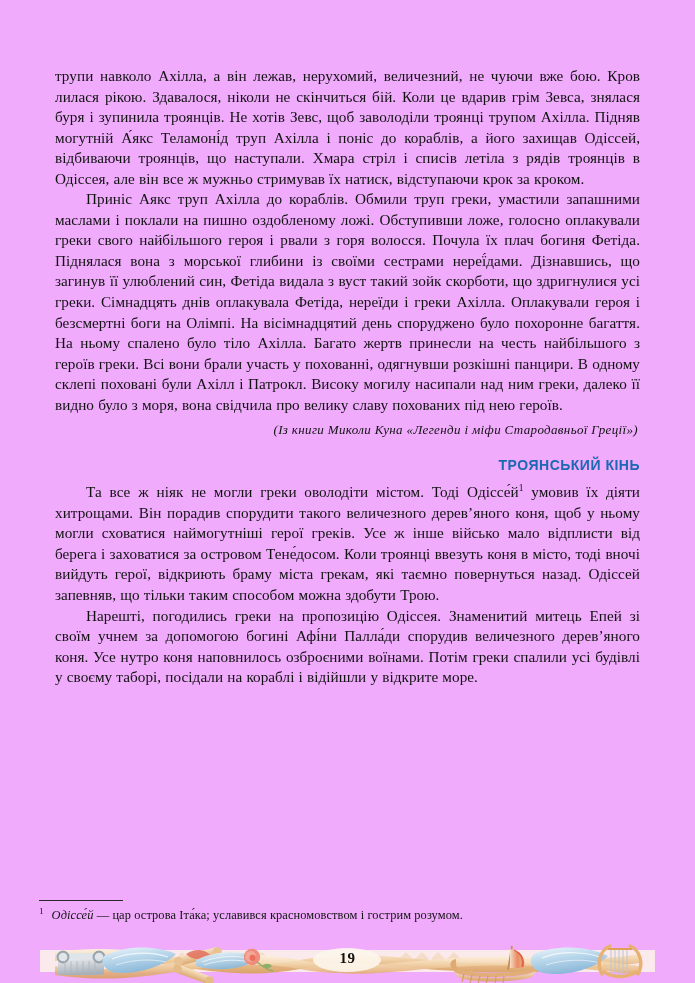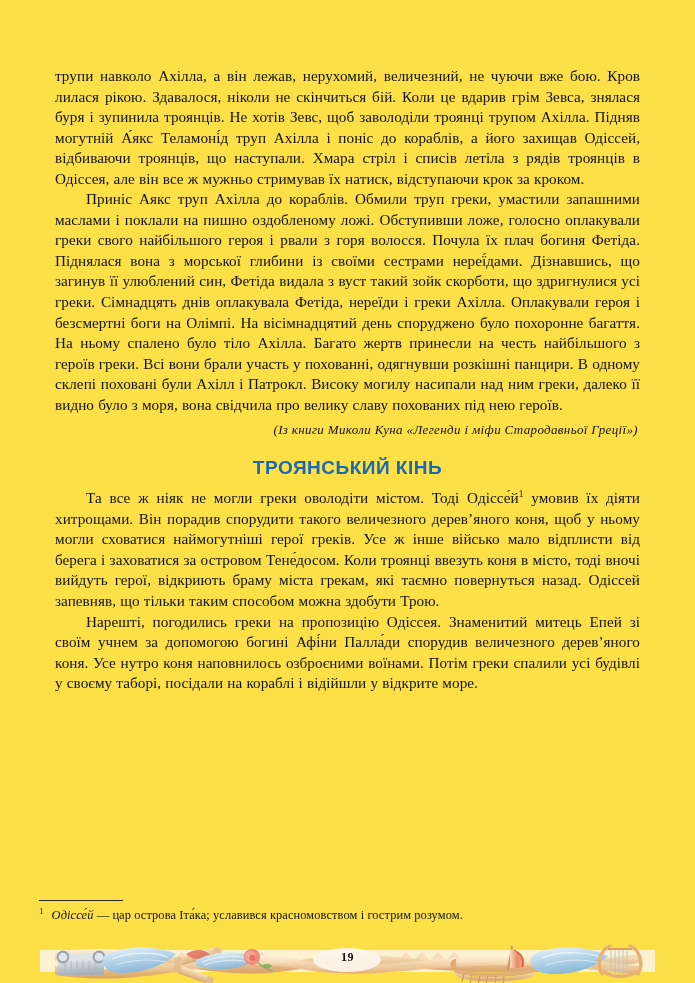--- a/index.html
+++ b/index.html
@@ -12,21 +12,21 @@
     height: 983px;
     position: relative;
     overflow: hidden;
     font-family: "Liberation Serif", "DejaVu Serif", serif;
     color: #121212;
   }
 
   .page {
     position: absolute;
     inset: 0;
-    background: #fde047;
+    background: #f0abfc;
   }
 
   .content {
     position: absolute;
     left: 55px;
     top: 66px;
     width: 585px;
   }
 
   p.body-par {
@@ -51,23 +51,23 @@
     text-align: right;
     font-style: italic;
     font-size: 13px;
     line-height: 16px;
     letter-spacing: 0.35px;
     padding-right: 2px;
   }
 
   h2.section-heading {
     margin: 19px 0 9px 0;
-    text-align: center;
+    text-align: right;
     font-family: "Liberation Sans", "DejaVu Sans", sans-serif;
-    font-size: 19px;
+    font-size: 14px;
     font-weight: bold;
     letter-spacing: 0.5px;
     color: #1b68b3;
   }
 
   sup.fn-ref {
     font-size: 9.5px;
     vertical-align: super;
     line-height: 0;
   }
@@ -114,21 +114,21 @@
     width: 695px;
     height: 47px;
   }
   .page-number {
     position: absolute;
     left: 0;
     top: 950px;
     width: 695px;
     text-align: center;
     font-family: "Liberation Serif", "DejaVu Serif", serif;
-    font-size: 12px;
+    font-size: 15px;
     font-weight: bold;
     color: #111111;
     letter-spacing: 0.4px;
   }
 </style>
 </head>
 <body>
 
 <div class="page">
 

